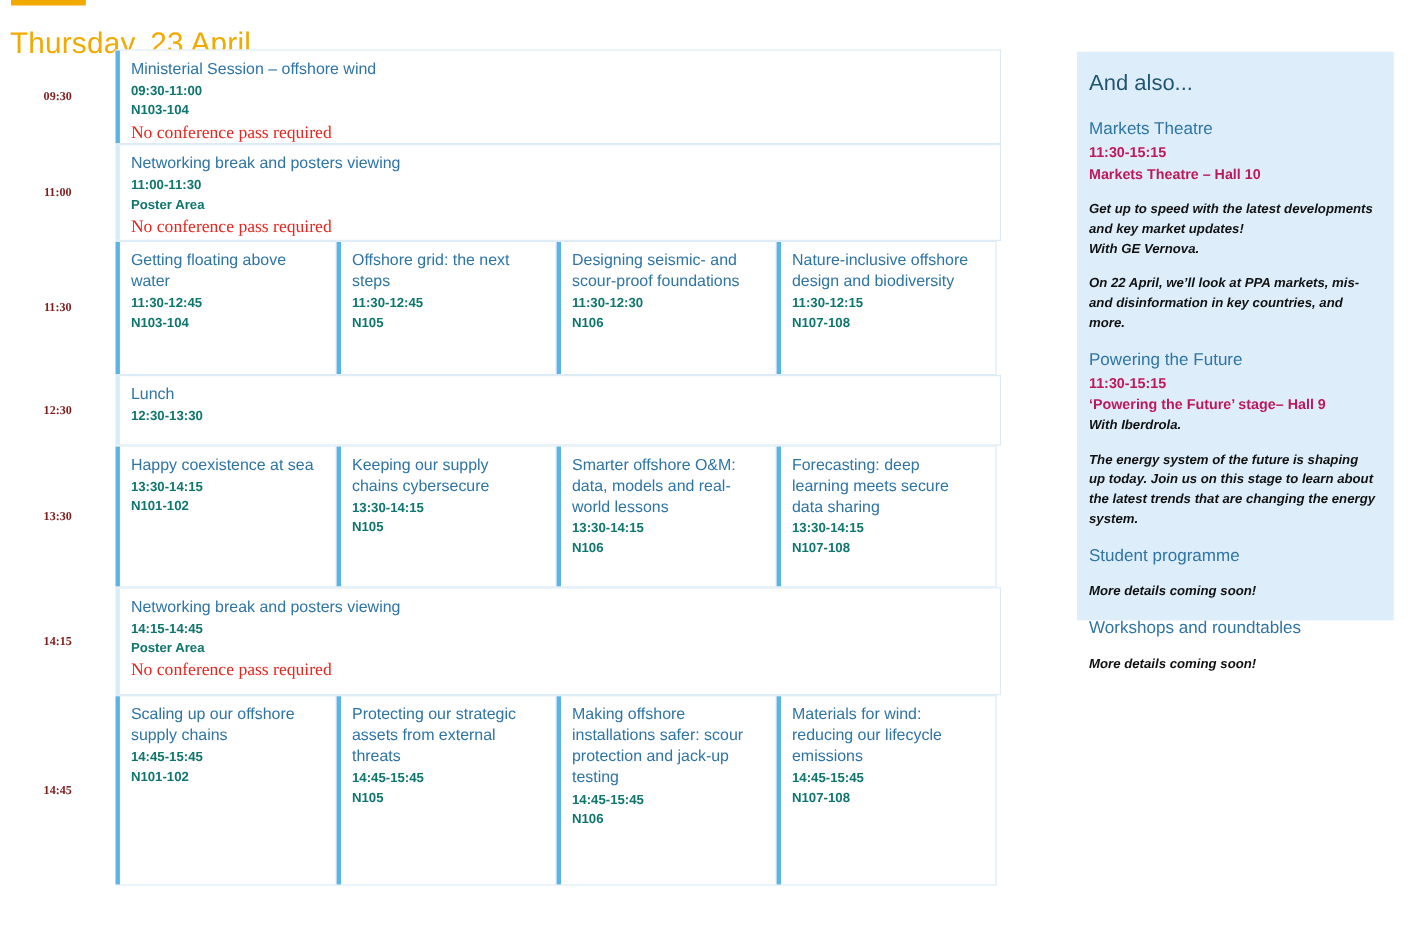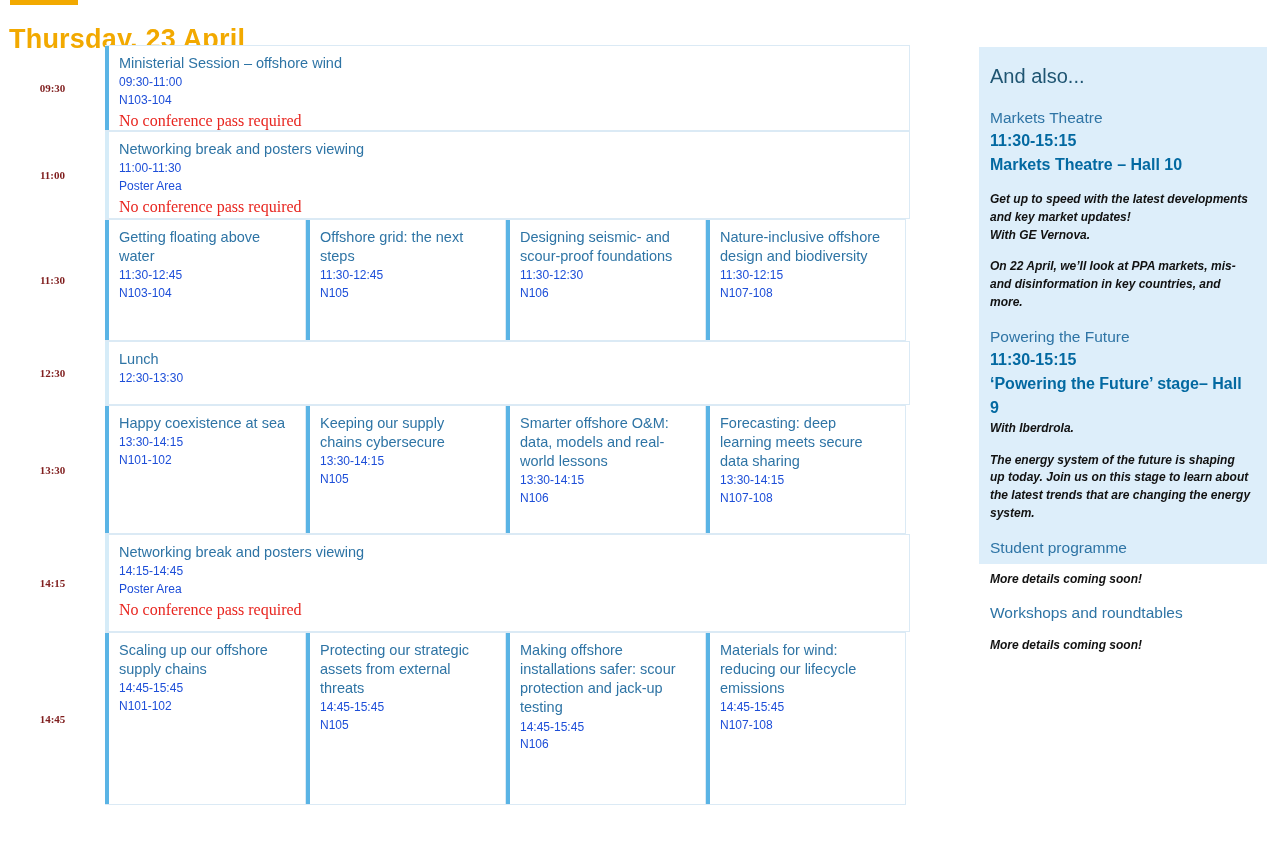--- a/index.html
+++ b/index.html
@@ -26,21 +26,21 @@
     background: #f2a900;
   }
   #page-title {
     position: absolute;
     left: 9px;
     top: 6px;
     font-size: 27px;
     color: #f2a900;
     letter-spacing: 0.2px;
     white-space: nowrap;
-    font-weight: 700;
+    font-weight: 400;
   }
 
   
   #schedule {
     position: absolute;
     left: 0px;
     top: 45px;
     width: 910px;
   }
   .sched-row {
@@ -91,22 +91,22 @@
 
   .sess-title {
     font-size: 14.5px;
     color: #2e74a5;
     line-height: 1.32;
     margin-bottom: 1px;
     font-weight: 400;
   }
   .sess-time, .sess-room {
     font-size: 12px;
-    font-weight: normal;
-    color: #1d4ed8;
+    font-weight: bold;
+    color: #0f766e;
     line-height: 1.45;
   }
   .sess-note {
     font-size: 16px;
     color: #e8251f;
     line-height: 1.45;
     margin-top: 0px;
     font-family: Liberation Serif, serif;
   }
 
@@ -129,23 +129,23 @@
   }
   .panel-block { margin-bottom: 2px; }
   .panel-title {
     font-size: 15.5px;
     color: #2e74a5;
     line-height: 1.3;
     margin-bottom: 1px;
     font-weight: 400;
   }
   .panel-line {
-    font-size: 16px;
+    font-size: 13px;
     font-weight: bold;
-    color: #0369a1;
+    color: #be185d;
     line-height: 1.5;
   }
   .panel-desc {
     font-size: 12px;
     font-style: italic;
     font-weight: bold;
     color: #111111;
     line-height: 1.48;
     margin-top: 14px;
   }

